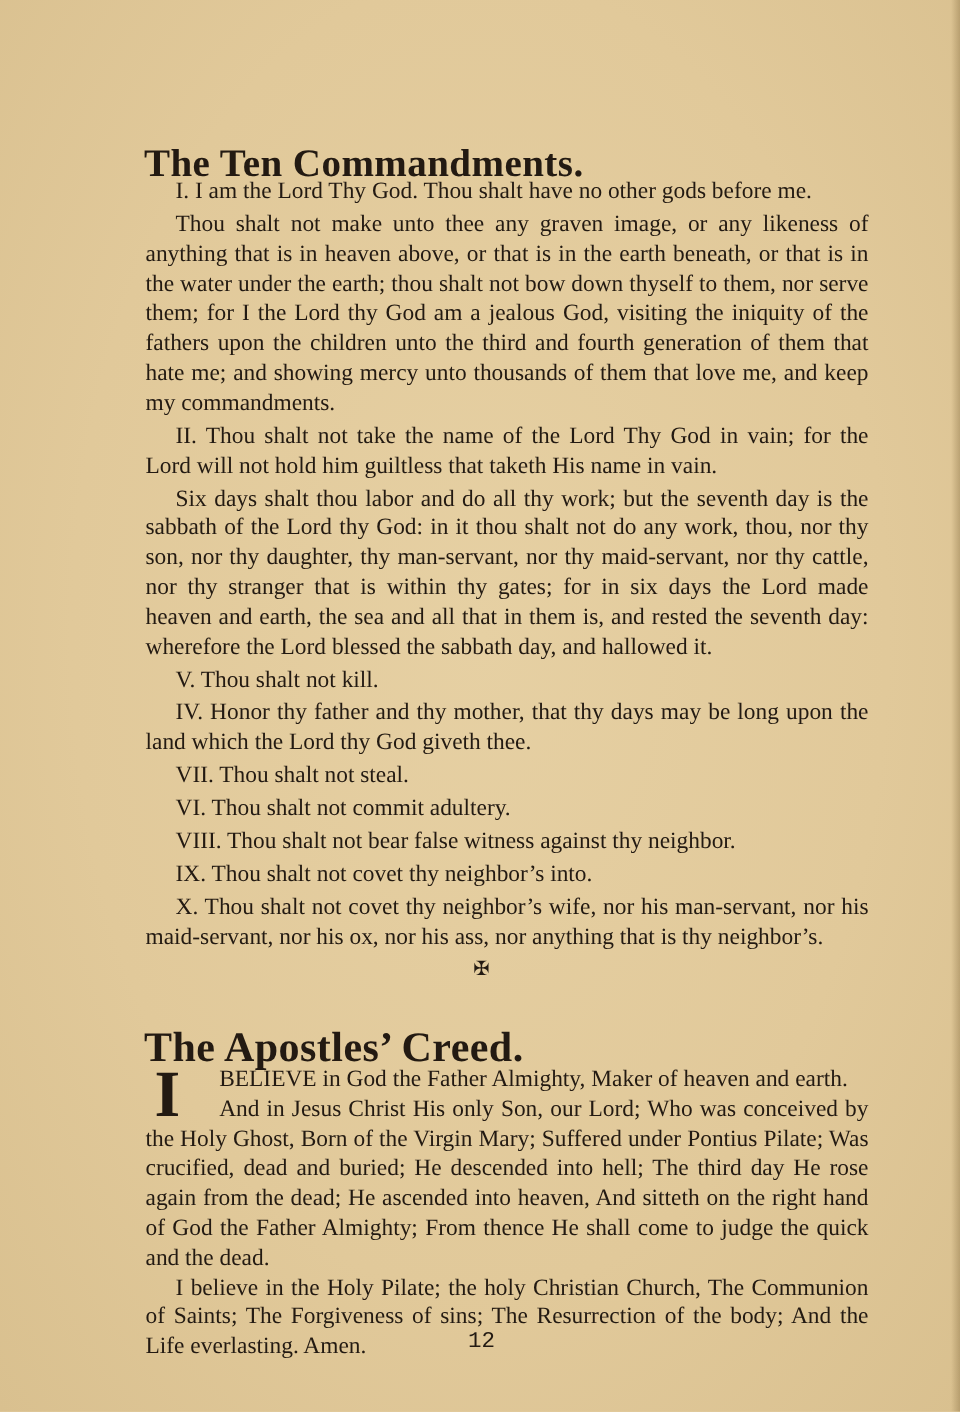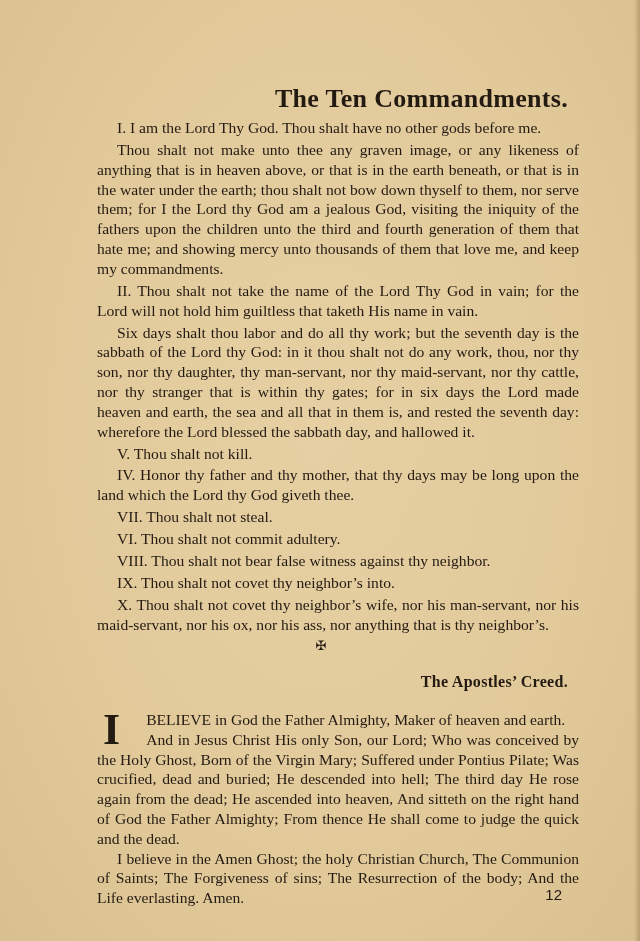--- a/index.html
+++ b/index.html
@@ -10,26 +10,26 @@
     position: relative;
     font-family: "DejaVu Serif", "Liberation Serif", serif;
     color: #231a12;
   }
   .right-edge {
     position: absolute; right: 0; top: 0; width: 6px; height: 941px;
     background: linear-gradient(to right, rgba(0,0,0,0), rgba(120,95,50,0.35));
   }
   .page { position: absolute; left: 80px; top: 0; width: 482px; }
   .title {
-    text-align: right; font-family: "Liberation Serif", serif;
-    font-size: 26px; letter-spacing: 0.3px; margin: 6px;
+    text-align: left; font-family: "Liberation Serif", serif;
+    font-size: 26px; letter-spacing: 0.3px; margin: 16px;
     position: absolute; left: 0; width: 100%;
   }
   .t1 { top: 78px; }
-  .t2 { top: 667px; font-size: 16px; }
+  .t2 { top: 667px; font-size: 28px; }
   .body-text {
     position: absolute; left: 0; width: 482px;
     font-family: "Liberation Serif", serif;
     font-size: 15.6px; line-height: 19.8px;
     text-align: justify;
     margin-left: 17px;
   }
   .para { margin: 0 0 2.2px 0; text-indent: 20px; text-align: justify; }
   .cmd-body { top: 118px; }
   .ornament {
@@ -39,21 +39,21 @@
   .creed-body { top: 710px; }
   .dropcap {
     float: left; font-size: 44px; line-height: 36px;
     margin: 2px 6px 0 -14px; font-family: "Liberation Serif", serif;
     font-weight: bold;
   }
   .creed-first { text-indent: 0; }
   .creed-para { margin: 0; text-indent: 20px; text-align: justify; }
   .page-number {
     position: absolute; top: 886px; left: 0; width: 100%;
-    text-align: right; font-size: 15px; font-family: Liberation Sans, sans-serif;
+    text-align: center; font-size: 15px; font-family: Liberation Mono, monospace;
   }
 </style>
 </head>
 <body>
 
 <div class="right-edge"></div>
 
 <div class="page">
 
   <h1 class="title t1">The Ten Commandments.</h1>
@@ -74,17 +74,17 @@
 
   <div class="ornament">✠</div>
 
   <h2 class="title t2">The Apostles’ Creed.</h2>
 
   <div class="body-text creed-body">
     <p class="creed-para creed-first">
       <span class="dropcap">I</span><span>BELIEVE in God the Father Almighty, Maker of heaven and earth.</span>
     </p>
     <p class="creed-para">And in Jesus Christ His only Son, our Lord; Who was conceived by the Holy Ghost, Born of the Virgin Mary; Suffered under Pontius Pilate; Was crucified, dead and buried; He descended into hell; The third day He rose again from the dead; He ascended into heaven, And sitteth on the right hand of God the Father Almighty; From thence He shall come to judge the quick and the dead.</p>
-    <p class="creed-para">I believe in the Amen Ghost; the holy Christian Church, The Communion of Saints; The Forgiveness of sins; The Resurrection of the body; And the Life everlasting. Amen.</p>
+    <p class="creed-para">I believe in the Holy Pilate; the holy Christian Church, The Communion of Saints; The Forgiveness of sins; The Resurrection of the body; And the Life everlasting. Amen.</p>
   </div>
 
   <div class="page-number">12</div>
 </div>
 
 </body></html>

